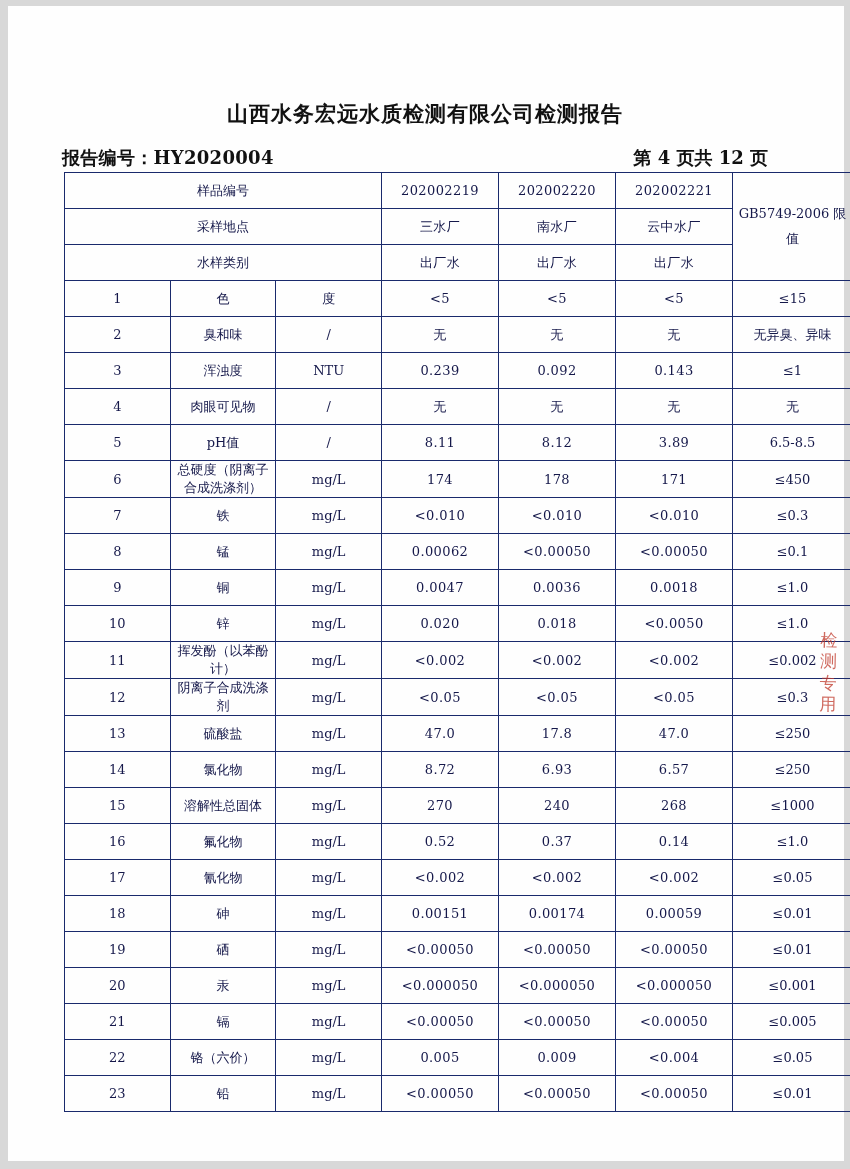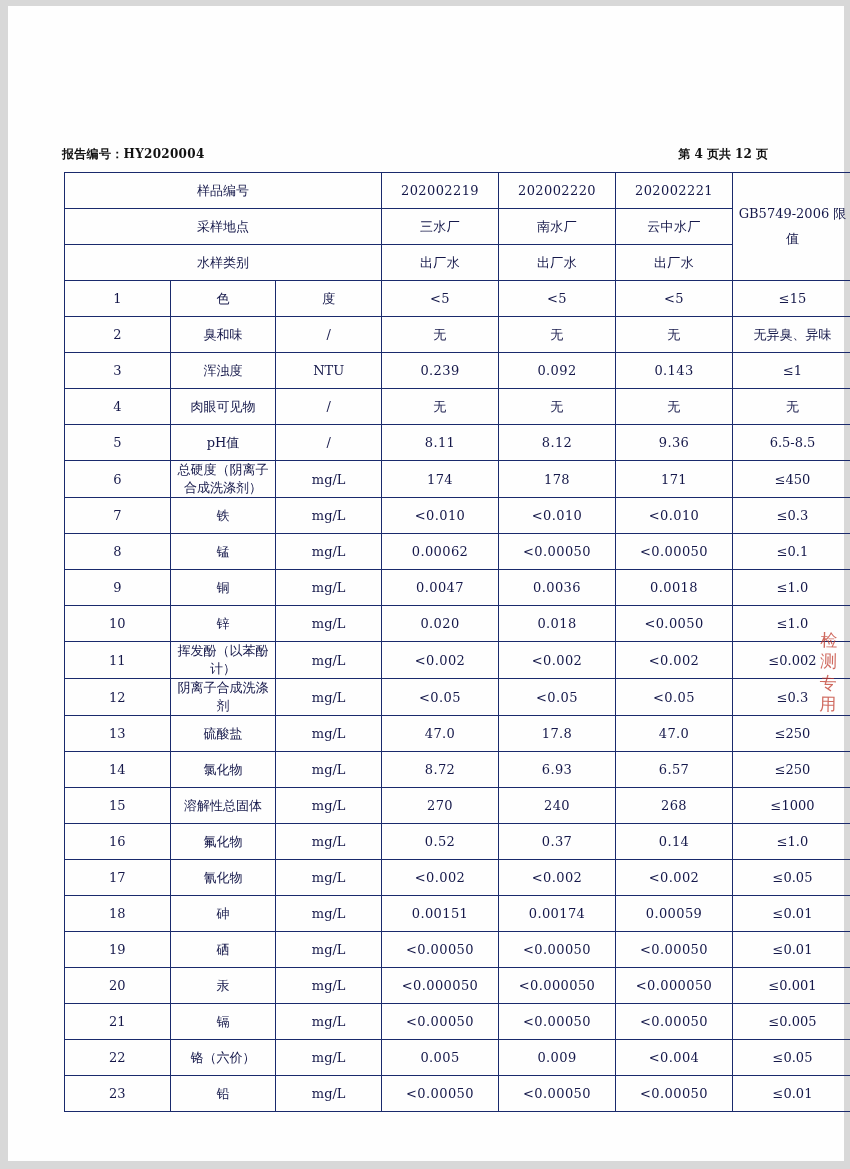--- a/index.html
+++ b/index.html
@@ -33,21 +33,21 @@
     letter-spacing: 1px;
     font-family: "DejaVu Serif", serif;
   }
   .meta-row {
     position: absolute;
     top: 146px;
     left: 62px;
     width: 706px;
     display: flex;
     justify-content: space-between;
-    font-size: 12px;
+    font-size: 18px;
     font-weight: bold;
     font-family: "DejaVu Serif", serif;
   }
   .meta-row .report-no {
     letter-spacing: 0.3px;
   }
   table.report {
     position: absolute;
     top: 172px;
     left: 64px;
@@ -124,20 +124,21 @@
 </head>
 <body>
 
 <div class="page">
 
   <div class="edge-t"></div>
   <div class="edge-l"></div>
   <div class="edge-r"></div>
   <div class="edge-b"></div>
 
+  <div class="title">山西水务宏远水质检测有限公司检测报告</div>
 
   <div class="meta-row">
     <div class="report-no">报告编号：HY2020004</div>
     <div class="page-no">第 4 页共 12 页</div>
   </div>
 
   <table class="report">
     <tbody>
       <tr>
         <td class="hdr-label" colspan="3">样品编号</td>
@@ -194,21 +195,21 @@
         <td class="val">无</td>
         <td class="val">无</td>
         <td class="limit">无</td>
       </tr>
       <tr>
         <td class="idx">5</td>
         <td class="name">pH值</td>
         <td class="unit">/</td>
         <td class="val">8.11</td>
         <td class="val">8.12</td>
-        <td class="val">9.36</td>
+        <td class="val">3.89</td>
         <td class="limit">6.5-8.5</td>
       </tr>
       <tr>
         <td class="idx">6</td>
         <td class="name">总硬度（阴离子合成洗涤剂）</td>
         <td class="unit">mg/L</td>
         <td class="val">174</td>
         <td class="val">178</td>
         <td class="val">171</td>
         <td class="limit">≤450</td>

